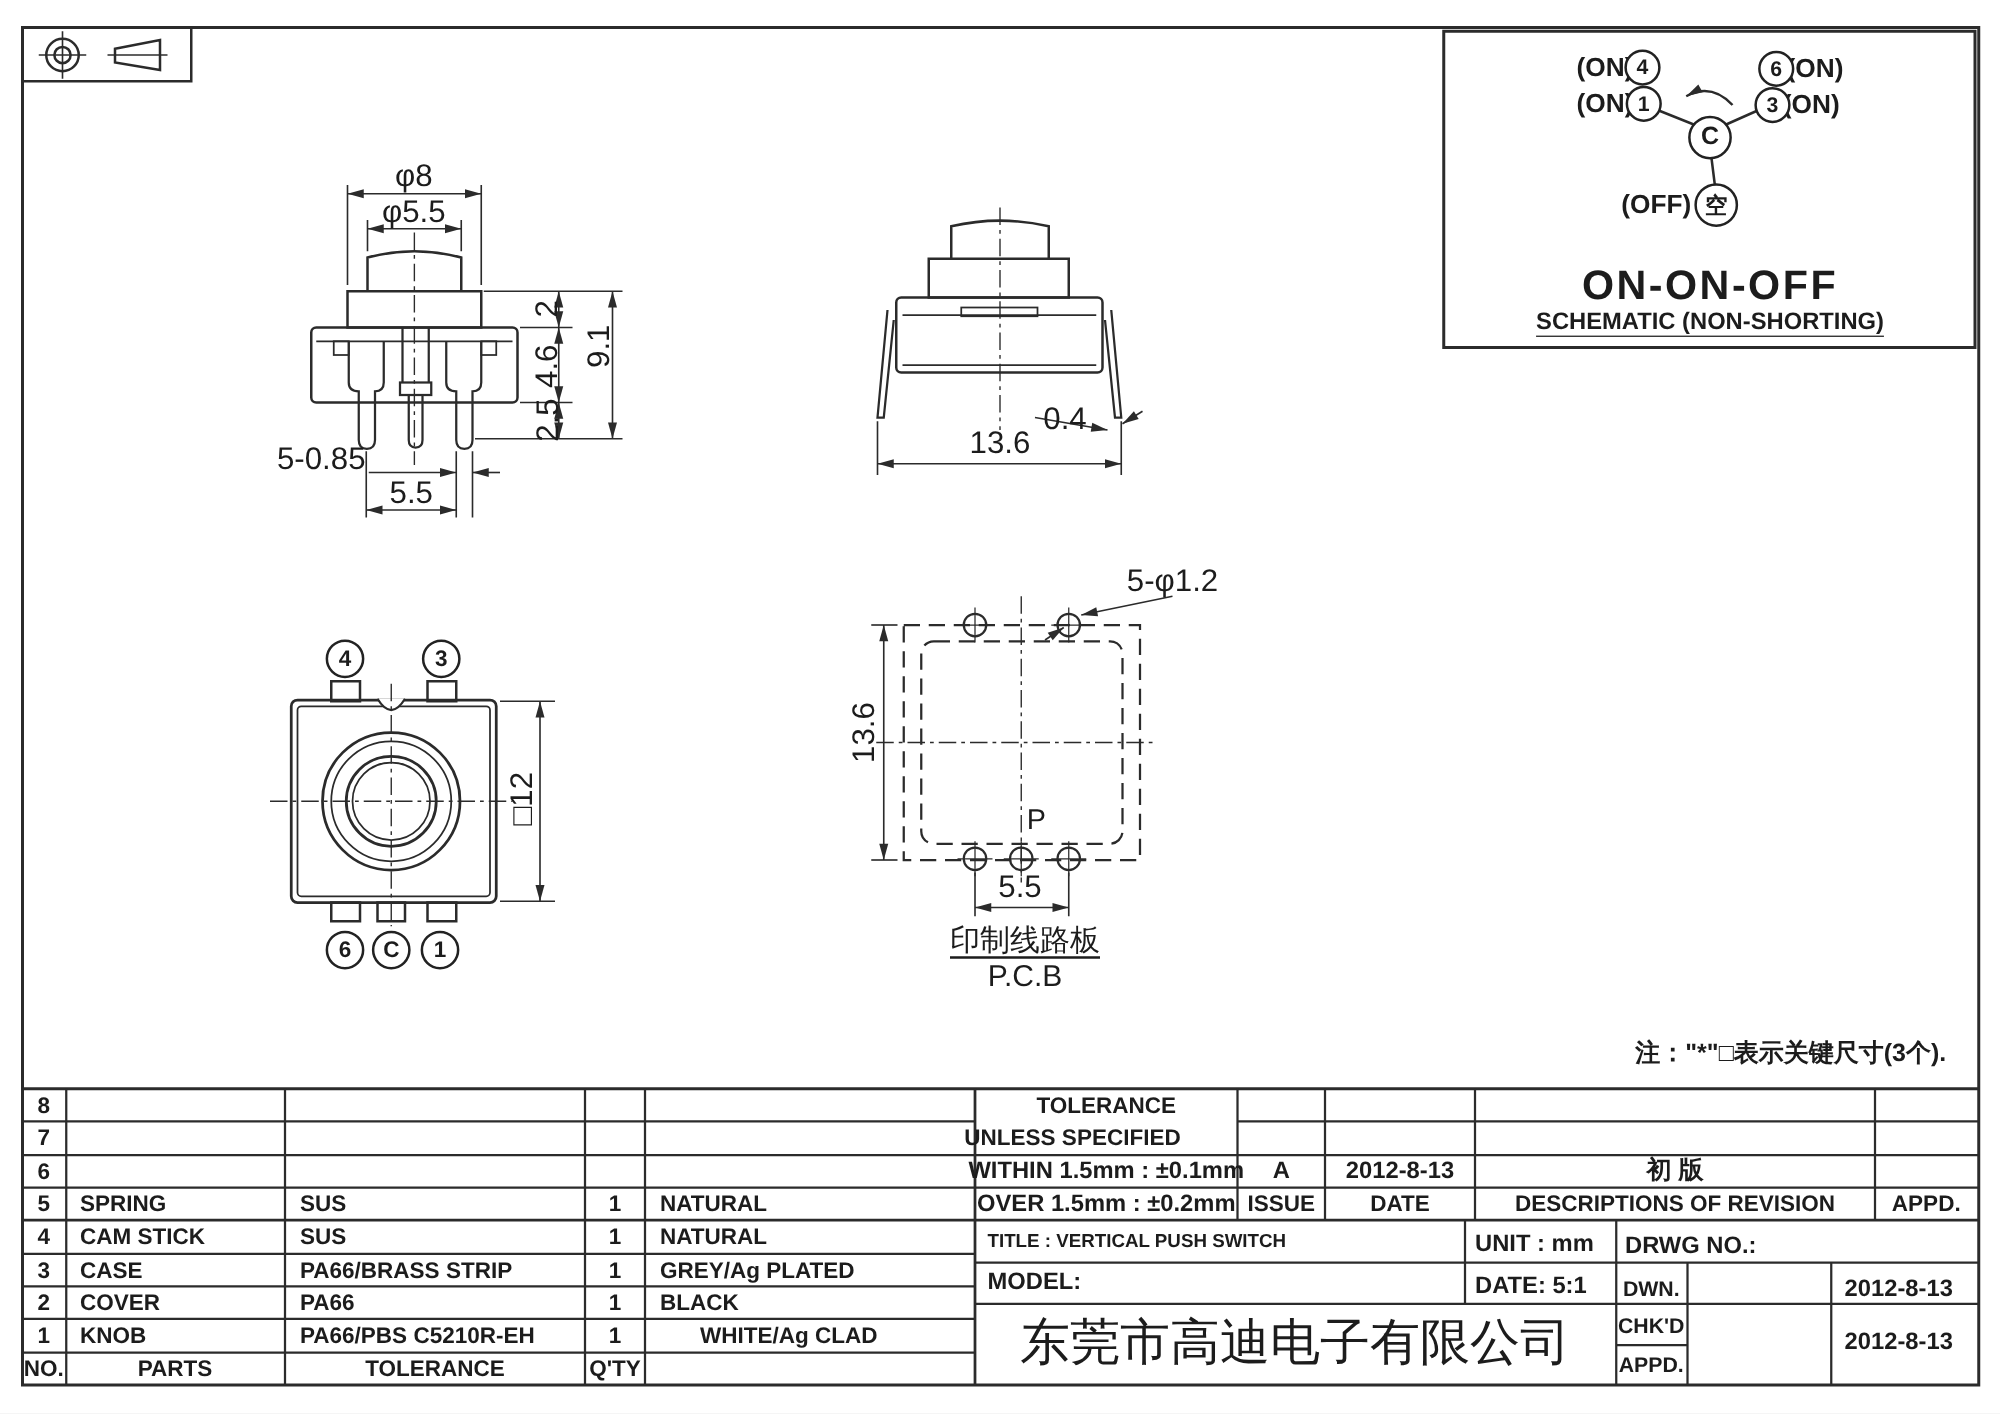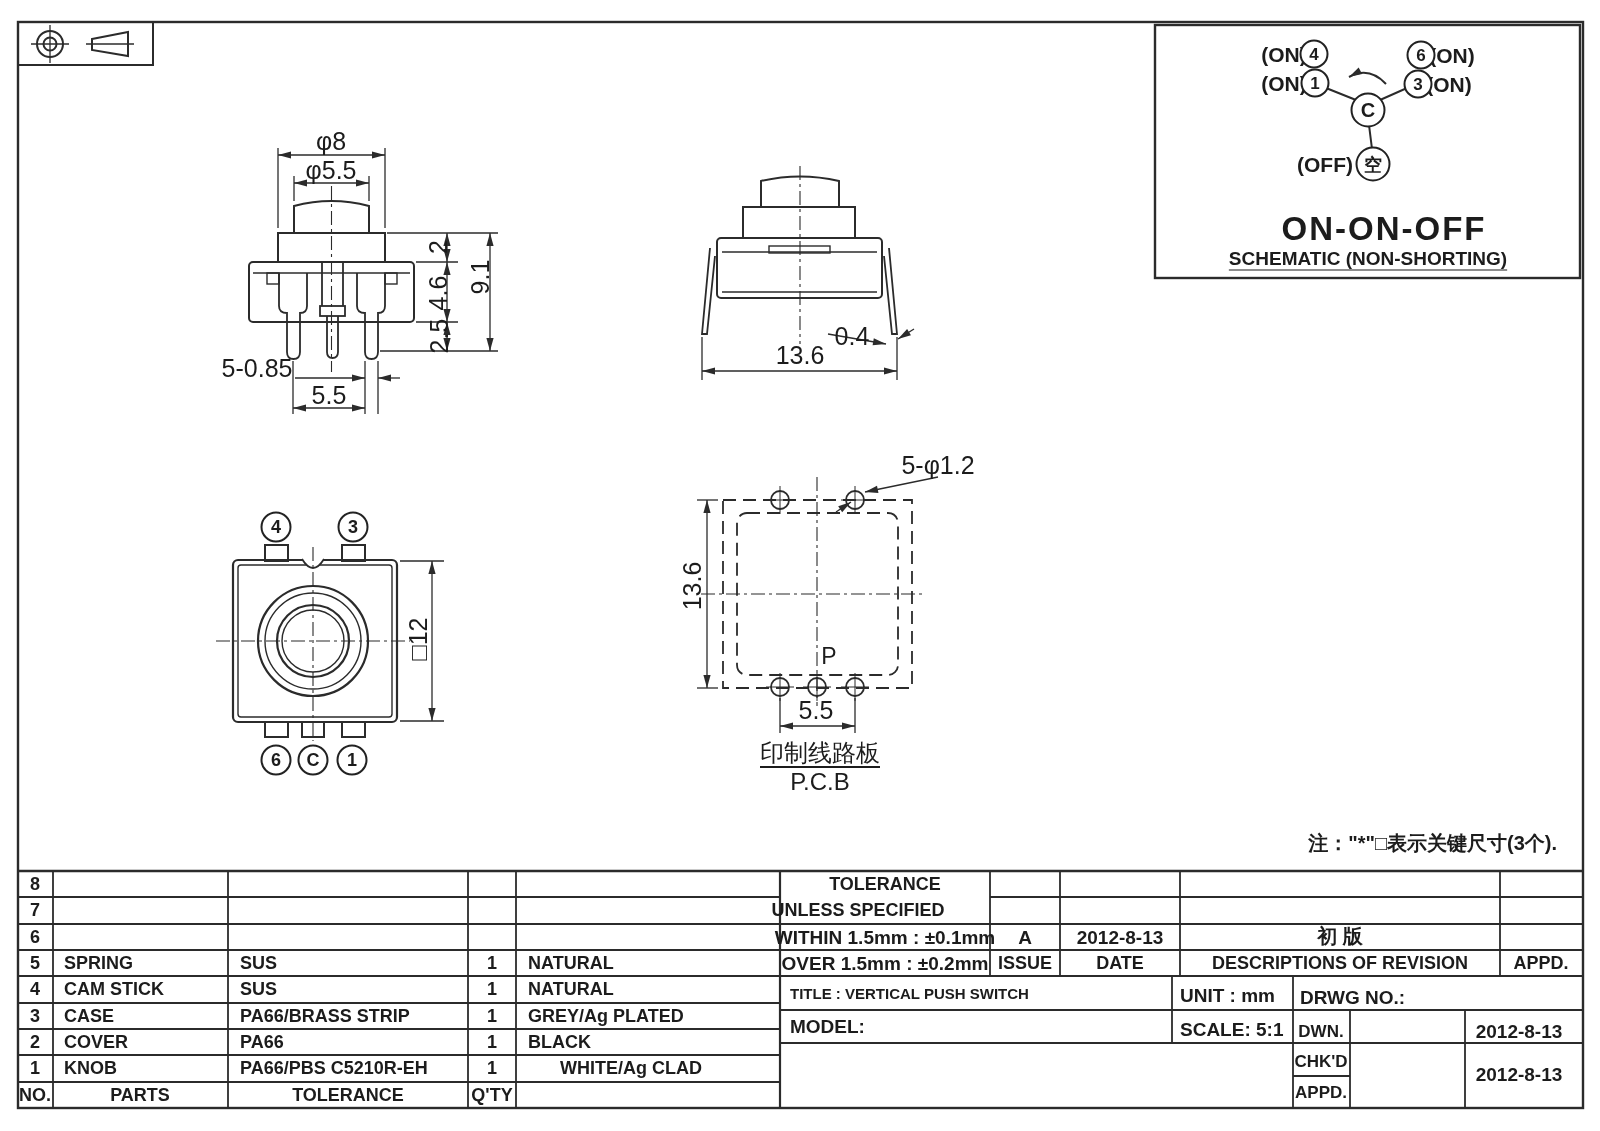--- a/index.html
+++ b/index.html
@@ -7,21 +7,21 @@
         font-family:"Liberation Sans",sans-serif;color:#1c1c1c;}
   svg.lines{position:absolute;left:0;top:0;}
   .t{position:absolute;transform:translate(-50%,-50%);white-space:nowrap;line-height:1;}
   .tl{position:absolute;transform:translate(0,-50%);white-space:nowrap;line-height:1;}
   .tr{position:absolute;transform:translate(-100%,-50%);white-space:nowrap;line-height:1;}
   .rot{transform:translate(-50%,-50%) rotate(-90deg);}
   .dim{font-size:25px;}
   .dim-s{font-size:23px;}
   .tb{font-family:Liberation Sans, sans-serif;font-weight:700;}
   .s17{font-size:17px;} .s18{font-size:18px;} .s19{font-size:19px;} .s20{font-size:20px;}
-  .s21{font-size:15px;} .s24{font-size:24px;} .s33{font-size:33px;letter-spacing:2px;font-weight:600;margin-left:16px;}
+  .s21{font-size:15px;} .s24{font-size:24px;} .s33{font-size:33px;letter-spacing:2px;font-weight:600;}
   .s40{font-size:40px;}
   .u{text-decoration:underline;text-underline-offset:5px;}
   .circ{position:absolute;transform:translate(-50%,-50%);border:2.2px solid #222;border-radius:50%;
         background:#fff;display:flex;align-items:center;justify-content:center;font-weight:700;}
   .c25{width:25px;height:25px;font-size:17px;}
   .c27{width:27px;height:27px;font-size:18px;}
   .c31{width:31px;height:31px;font-size:20px;}
   .onlab{font-size:21px;font-weight:700;}
 </style>
 </head>
@@ -294,20 +294,21 @@
 <div class="t tb s18" style="left:1025px;top:963px;">ISSUE</div>
 <div class="t tb s18" style="left:1120px;top:963px;">DATE</div>
 <div class="t tb s20" style="left:1340px;top:936px;">初  版</div>
 <div class="t tb s18" style="left:1340px;top:963px;">DESCRIPTIONS OF REVISION</div>
 <div class="t tb s18" style="left:1541px;top:963px;">APPD.</div>
 
 <div class="tl tb s21" style="left:790px;top:993px;">TITLE :  VERTICAL PUSH SWITCH</div>
 <div class="tl tb s19" style="left:1180px;top:995px;">UNIT :  mm</div>
 <div class="tl tb s19" style="left:1300px;top:997px;">DRWG NO.:</div>
 <div class="tl tb s19" style="left:790px;top:1026px;">MODEL:</div>
-<div class="tl tb s19" style="left:1180px;top:1029px;">SCALE:  5:1</div>
+<div class="tl tb s19" style="left:1180px;top:1029px;">DATE:  5:1</div>
 <div class="t tb s17" style="left:1321px;top:1031px;">DWN.</div>
 <div class="t tb s17" style="left:1321px;top:1061px;">CHK'D</div>
 <div class="t tb s17" style="left:1321px;top:1092px;">APPD.</div>
 <div class="t tb s19" style="left:1519px;top:1031px;">2012-8-13</div>
 <div class="t tb s19" style="left:1519px;top:1074px;">2012-8-13</div>
+<div class="t s40" style="left:1036px;top:1074px;">东莞市高迪电子有限公司</div>
 
 </div>
 
 </body></html>

